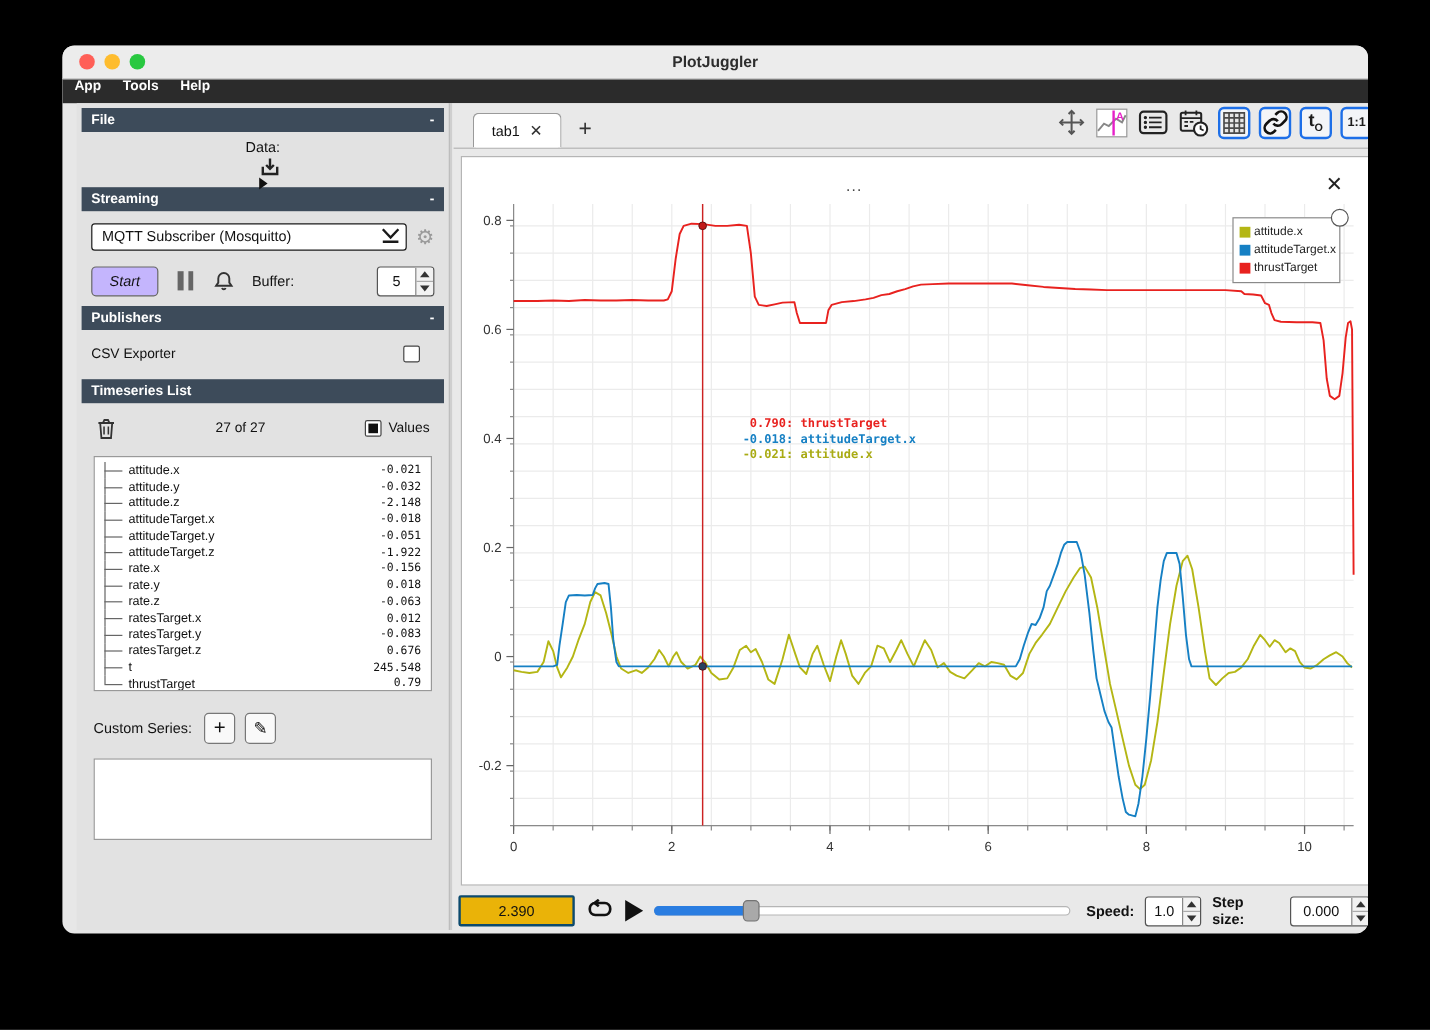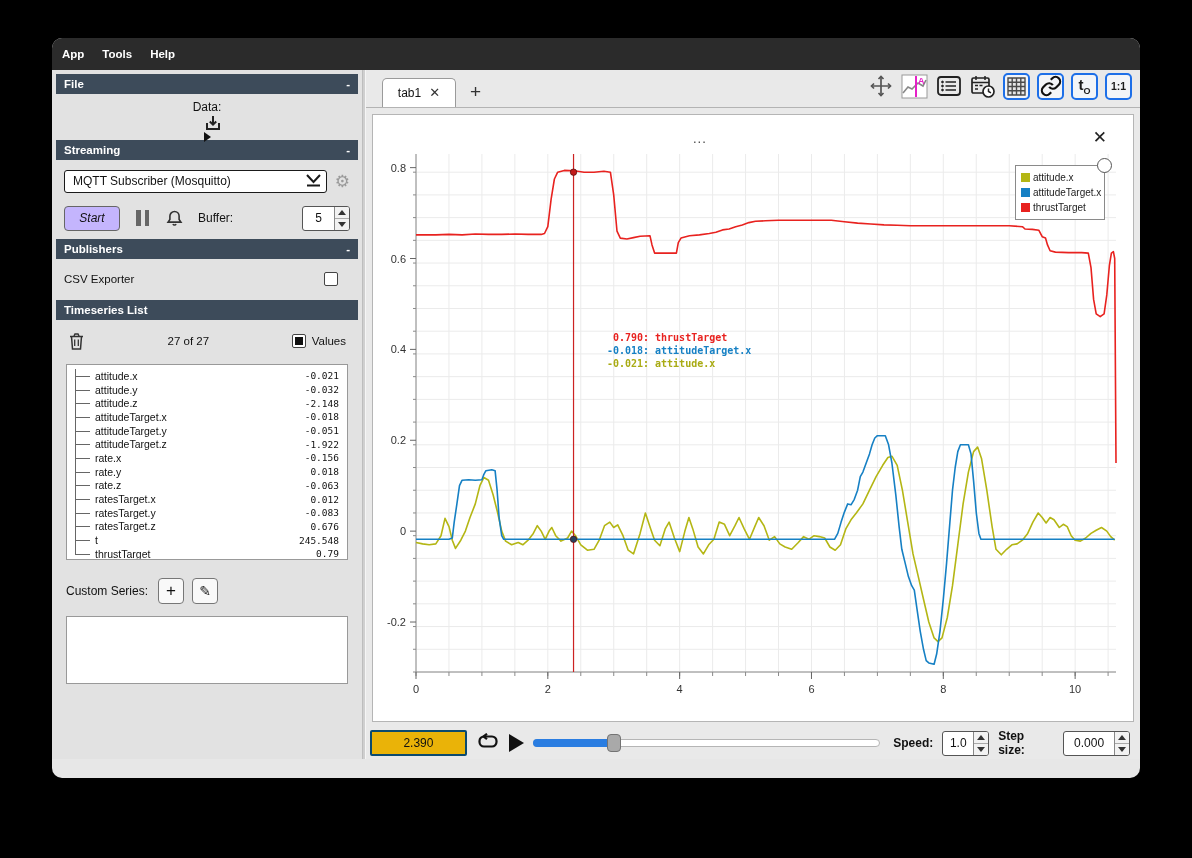--- a/index.html
+++ b/index.html
@@ -6,24 +6,24 @@
   html,body { width:1192px; height:858px; background:#000; font-family:"Liberation Sans", sans-serif; overflow:hidden; }
   .window { position:absolute; left:52px; top:38px; width:1088px; height:740px; background:#e7e7e7;
             border-radius:10px; overflow:hidden; box-shadow:0 22px 50px rgba(0,0,0,.75); }
   
   .titlebar { height:28px; background:#ececec; border-bottom:1px solid #c9c9c9; position:relative; display:flex; align-items:center; }
   .traffic { display:flex; gap:8px; margin-left:14px; }
   .dot { width:13px; height:13px; border-radius:50%; }
   .dot.r { background:#ff5f57; } .dot.y { background:#febc2e; } .dot.g { background:#28c840; }
   .win-title { position:absolute; left:0; right:0; text-align:center; font-size:13px; font-weight:bold; color:#2d2d2d; }
   
-  .menubar { height:32px; background:#2b2b2b; display:flex; align-items:center; gap:18px; padding-left:10px; }
+  .menubar { height:20px; background:#2b2b2b; display:flex; align-items:flex-start; gap:18px; padding-left:10px; }
   .menu-item { color:#fff; font-size:11.5px; font-weight:bold; }
   
-  .content { display:flex; height:689px; }
+  .content { display:flex; height:689px;margin-left:12px; }
   .sidebar { width:310px; background:#e2e2e2; flex:none; padding:4px; overflow:hidden; }
   .splitter { width:4px; background:#cfcfcf; border-left:1px solid #bdbdbd; border-right:1px solid #f5f5f5; flex:none; }
   .main { flex:1; background:#e9e9e9; display:flex; flex-direction:column; }
   
   .sec-header { height:20px; background:#3d4b5a; color:#fff; font-size:11.5px; font-weight:bold;
                 display:flex; align-items:center; justify-content:space-between; padding:0 8px; margin-top:4px; }
   .sec-header:first-child { margin-top:0; }
   .row { display:flex; align-items:center; padding:0 8px; }
   .lbl { font-size:12px; color:#111; }
   .spacer { flex:1; }
@@ -97,20 +97,28 @@
   .slider .fill { position:absolute; top:5px; left:0; width:80px; height:8px; background:#2a7de1; border-radius:4px 0 0 4px; }
   .slider .handle { position:absolute; top:0; left:74px; width:14px; height:18px; background:#a9a9a9; border:1px solid #737373; border-radius:4px; }
   .pb-lbl { font-size:12px; font-weight:bold; color:#111; }
   svg text { font-family:"Liberation Sans", sans-serif; }
 </style>
 </head>
 <body>
 
 <div class="window">
 
+  <div class="titlebar">
+    <div class="traffic">
+      <span class="dot r"></span>
+      <span class="dot y"></span>
+      <span class="dot g"></span>
+    </div>
+    <div class="win-title">PlotJuggler</div>
+  </div>
 
   <div class="menubar">
     <span class="menu-item">App</span>
     <span class="menu-item">Tools</span>
     <span class="menu-item">Help</span>
   </div>
 
   <div class="content">
 
     <div class="sidebar">

